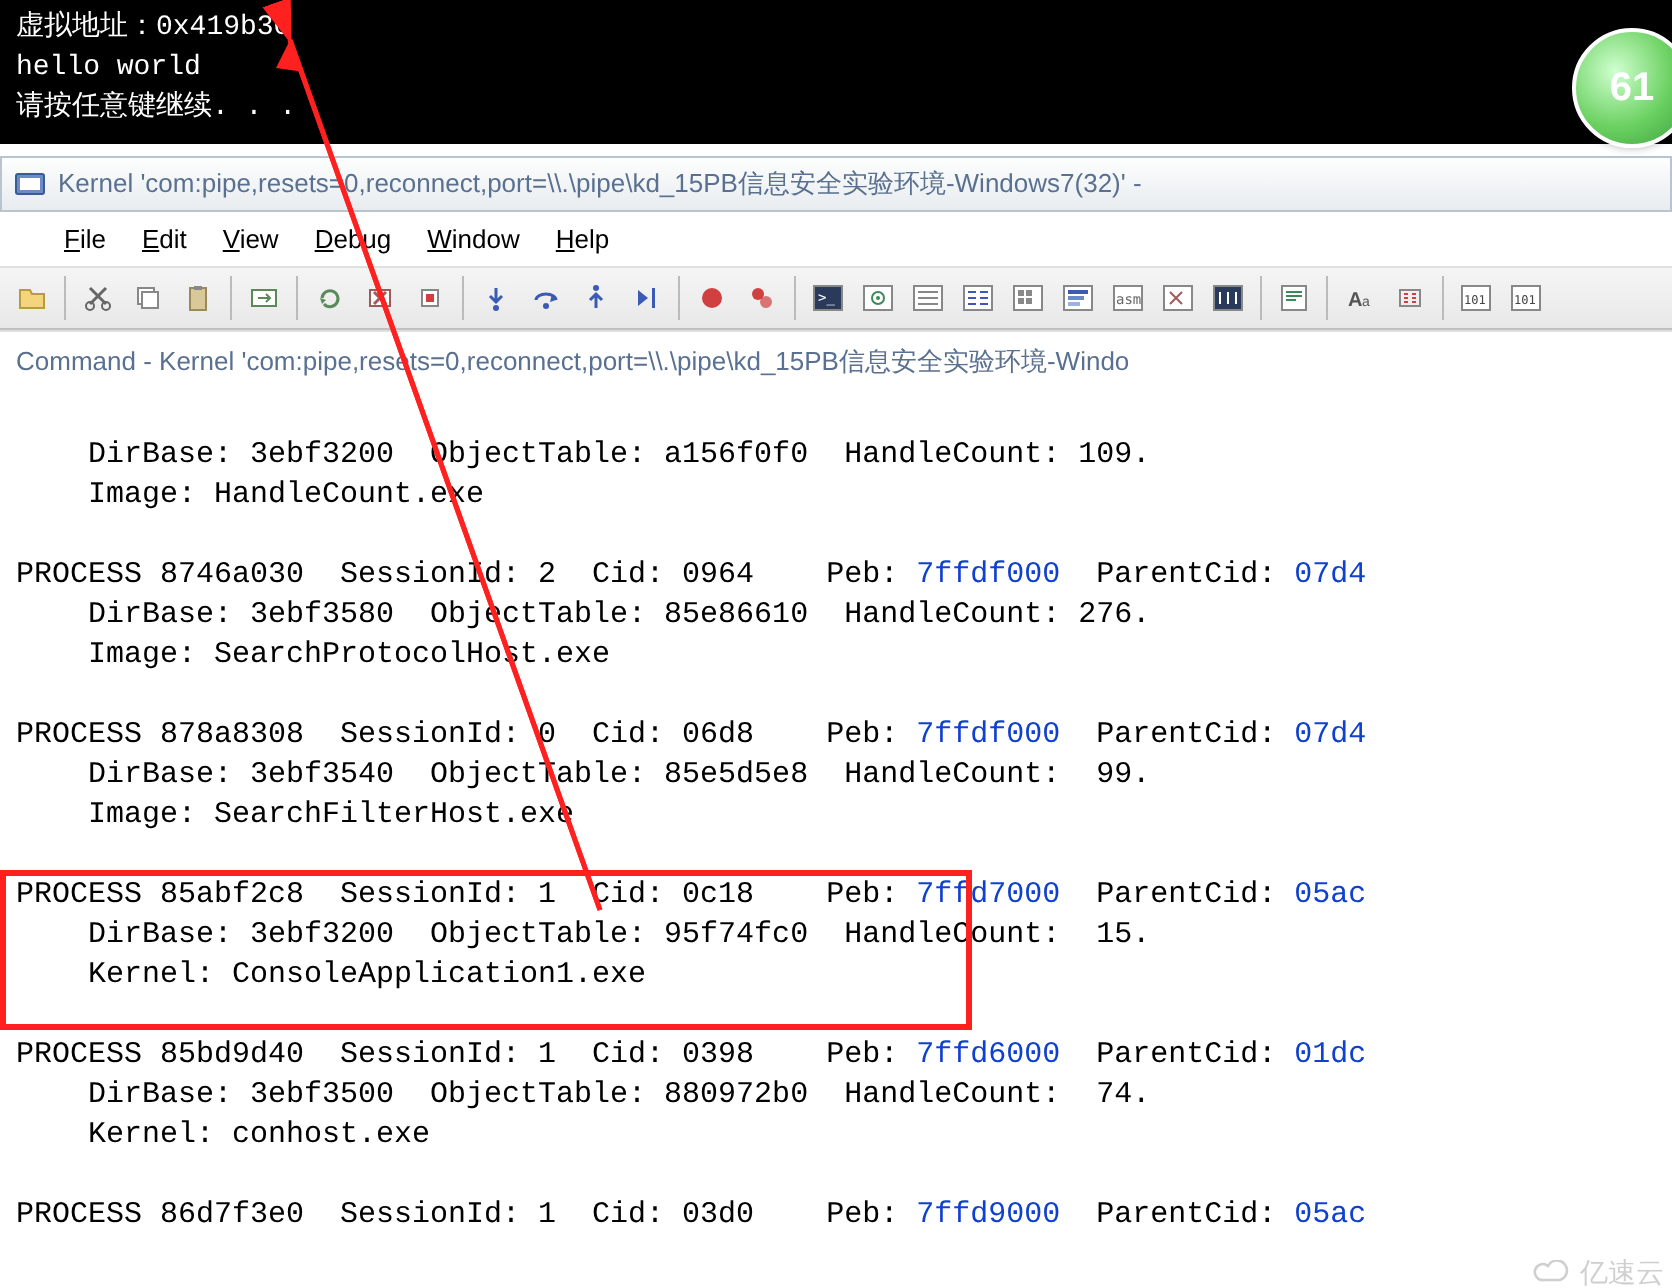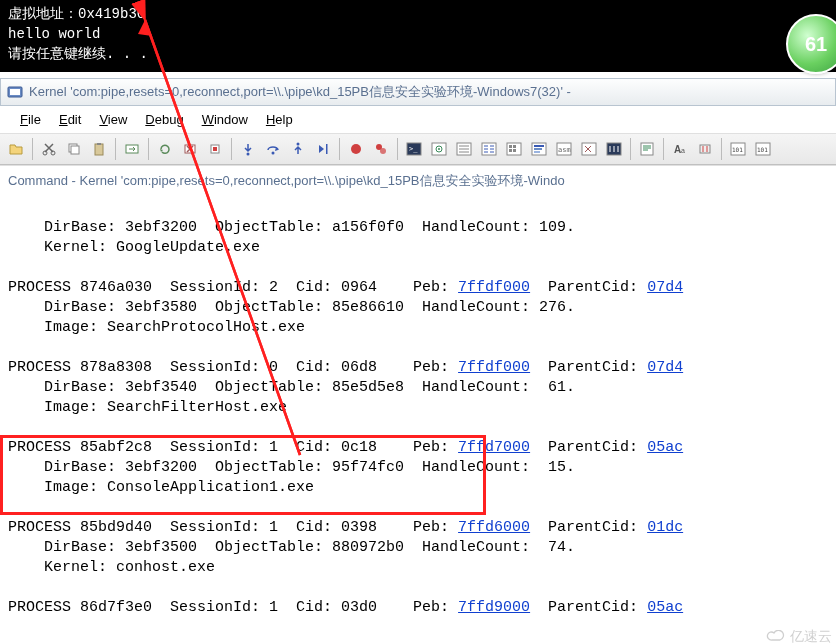--- a/index.html
+++ b/index.html
@@ -1,29 +1,29 @@
 <!DOCTYPE html>
 <html><head>
 <meta charset="utf-8">
 <style>
 * { margin: 0; padding: 0; box-sizing: border-box; }
 body { font-family: Tahoma, Arial, sans-serif; font-size: 12px; background: #fff; width: 836px; position: relative; overflow: hidden; }
 .console { background: #000; color: #fff; font-family: "Courier New", monospace; font-size: 14px; padding: 4px 8px; height: 72px; line-height: 20px; }
 .titlebar { background: linear-gradient(#fdfefe,#e8ecef); border: 1px solid #b8c4d0; height: 28px; display: flex; align-items: center; padding: 0 6px; margin-top: 6px; }
 .title-icon { width: 16px; height: 16px; margin-right: 6px; display: inline-flex; align-items: center; justify-content: center; }
 .titlebar-text { color: #5a7090; font-size: 13px; }
-.menubar { display: flex; padding: 4px 12px; gap: 2px; background: #fff; border-bottom: 1px solid #e0e0e0; }
+.menubar { display: flex; padding: 4px 24px; gap: 2px; background: #fff; border-bottom: 1px solid #e0e0e0; }
 .menubar span { padding: 2px 8px; font-size: 13px; cursor: default; }
 .menubar span u { text-decoration: underline; }
 .toolbar { background: linear-gradient(#f5f5f5,#e8e8e8); border-bottom: 1px solid #c0c0c0; padding: 3px 4px; display: flex; align-items: center; gap: 1px; }
 .toolbar .sep { width: 1px; height: 22px; background: #bbb; margin: 0 3px; }
 .tbtn { width: 24px; height: 24px; display: inline-flex; align-items: center; justify-content: center; color: #555; border: 1px solid transparent; border-radius: 2px; }
 .cmd-title { color: #5a7090; font-size: 13px; padding: 6px 8px 2px; background: #fff; border-top: 1px solid #e0e0e0; }
 .output { font-family: "Courier New", monospace; font-size: 15px; white-space: pre; padding: 6px 8px 12px; line-height: 20px; position: relative; }
-.output a { color: #1040d0; text-decoration: underline; }
+.output a { color: #1040d0; }
 .highlight-box { position: absolute; border: 3px solid #ff2020; pointer-events: none; }
 .arrow-svg { position: absolute; top: 0; left: 0; pointer-events: none; }
 .badge61 { position: absolute; top: 14px; right: -10px; width: 60px; height: 60px; border-radius: 50%; background: radial-gradient(circle at 35% 35%, #d0ffd0, #6ad060 55%, #3aa040); color: #fff; font-size: 20px; font-weight: bold; display: flex; align-items: center; justify-content: center; border: 2px solid #fff; box-shadow: 0 0 4px rgba(0,0,0,.3); }
 .watermark { position: absolute; right: 4px; bottom: 4px; color: #b0b0b0; font-size: 14px; font-family: "Microsoft YaHei", sans-serif; display: flex; align-items: center; gap: 4px; opacity: .6; }
 </style>
 </head>
 <body>
 
 <div class="console">
 <div>虚拟地址：0x419b30</div>
@@ -235,33 +235,33 @@
         <rect x="1" y="1" width="14" height="12" fill="#fff" stroke="#888"></rect>
         <text x="2" y="10" font-size="6" fill="#444" font-family="monospace">101</text>
       </svg>
     </span>
 </div>
 
 <div class="cmd-title">Command - Kernel 'com:pipe,resets=0,reconnect,port=\\.\pipe\kd_15PB信息安全实验环境-Windo</div>
 
 <div class="output">
 <span>    DirBase: 3ebf3200  ObjectTable: a156f0f0  HandleCount: 109.</span>
-<span>    Kernel: GoogleUpdate.exe</span>
+<span>    Image: HandleCount.exe</span>
 
 <span><span>PROCESS 8746a030  SessionId: 2  Cid: 0964    Peb: </span><a>7ffdf000</a><span>  ParentCid: </span><a>07d4</a></span>
 <span>    DirBase: 3ebf3580  ObjectTable: 85e86610  HandleCount: 276.</span>
 <span>    Image: SearchProtocolHost.exe</span>
 
 <span><span>PROCESS 878a8308  SessionId: 0  Cid: 06d8    Peb: </span><a>7ffdf000</a><span>  ParentCid: </span><a>07d4</a></span>
-<span>    DirBase: 3ebf3540  ObjectTable: 85e5d5e8  HandleCount:  61.</span>
+<span>    DirBase: 3ebf3540  ObjectTable: 85e5d5e8  HandleCount:  99.</span>
 <span>    Image: SearchFilterHost.exe</span>
 
 <span><span>PROCESS 85abf2c8  SessionId: 1  Cid: 0c18    Peb: </span><a>7ffd7000</a><span>  ParentCid: </span><a>05ac</a></span>
 <span>    DirBase: 3ebf3200  ObjectTable: 95f74fc0  HandleCount:  15.</span>
-<span>    Image: ConsoleApplication1.exe</span>
+<span>    Kernel: ConsoleApplication1.exe</span>
 
 <span><span>PROCESS 85bd9d40  SessionId: 1  Cid: 0398    Peb: </span><a>7ffd6000</a><span>  ParentCid: </span><a>01dc</a></span>
 <span>    DirBase: 3ebf3500  ObjectTable: 880972b0  HandleCount:  74.</span>
 <span>    Kernel: conhost.exe</span>
 
 <span><span>PROCESS 86d7f3e0  SessionId: 1  Cid: 03d0    Peb: </span><a>7ffd9000</a><span>  ParentCid: </span><a>05ac</a></span>
 <div class="highlight-box" style="left:0px; top:243px; width:486px; height:80px;"></div>
 </div>
 
 <svg class="arrow-svg" width="836" height="644">

